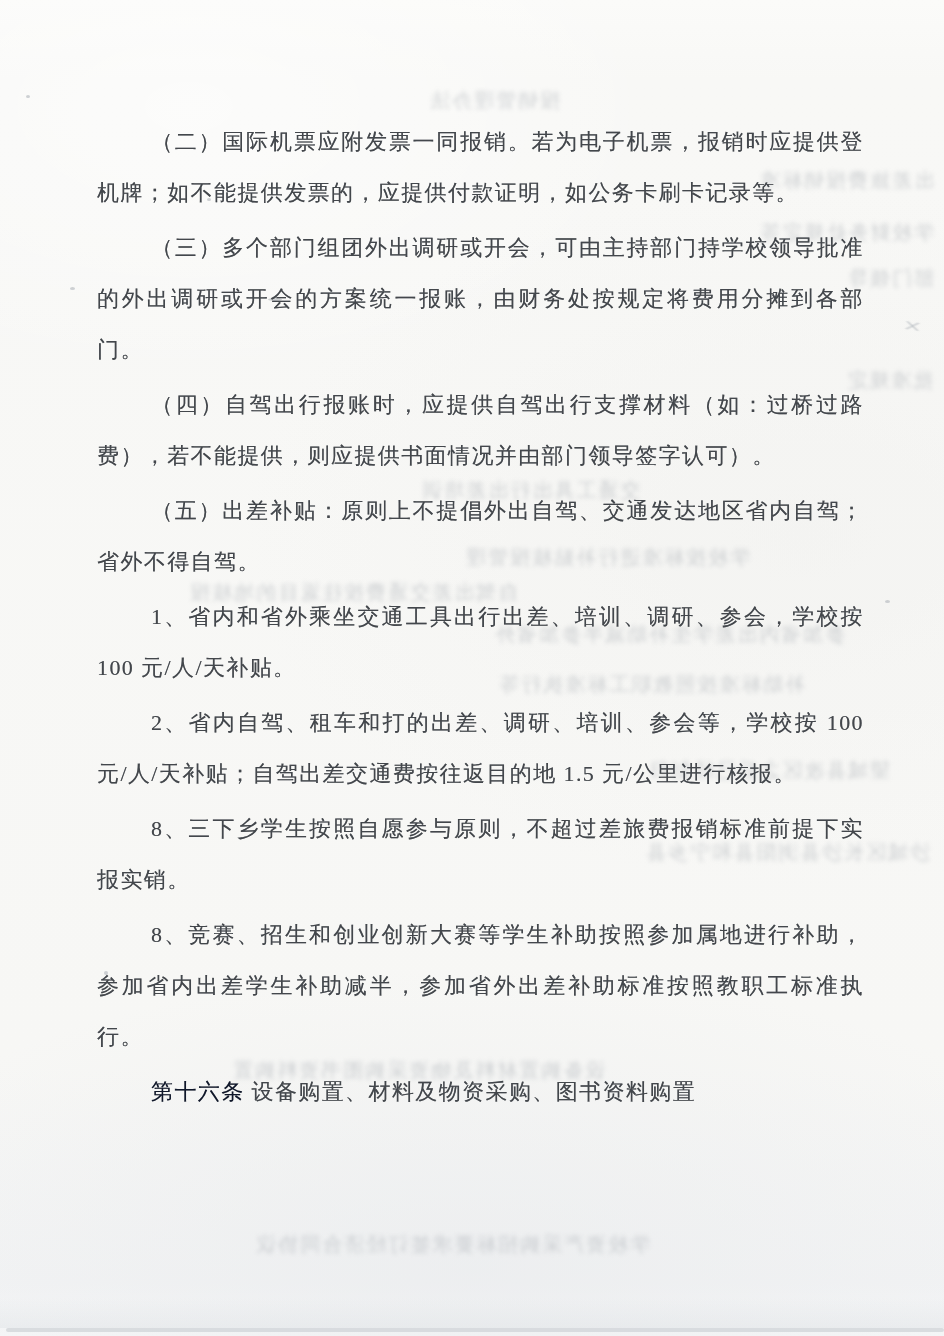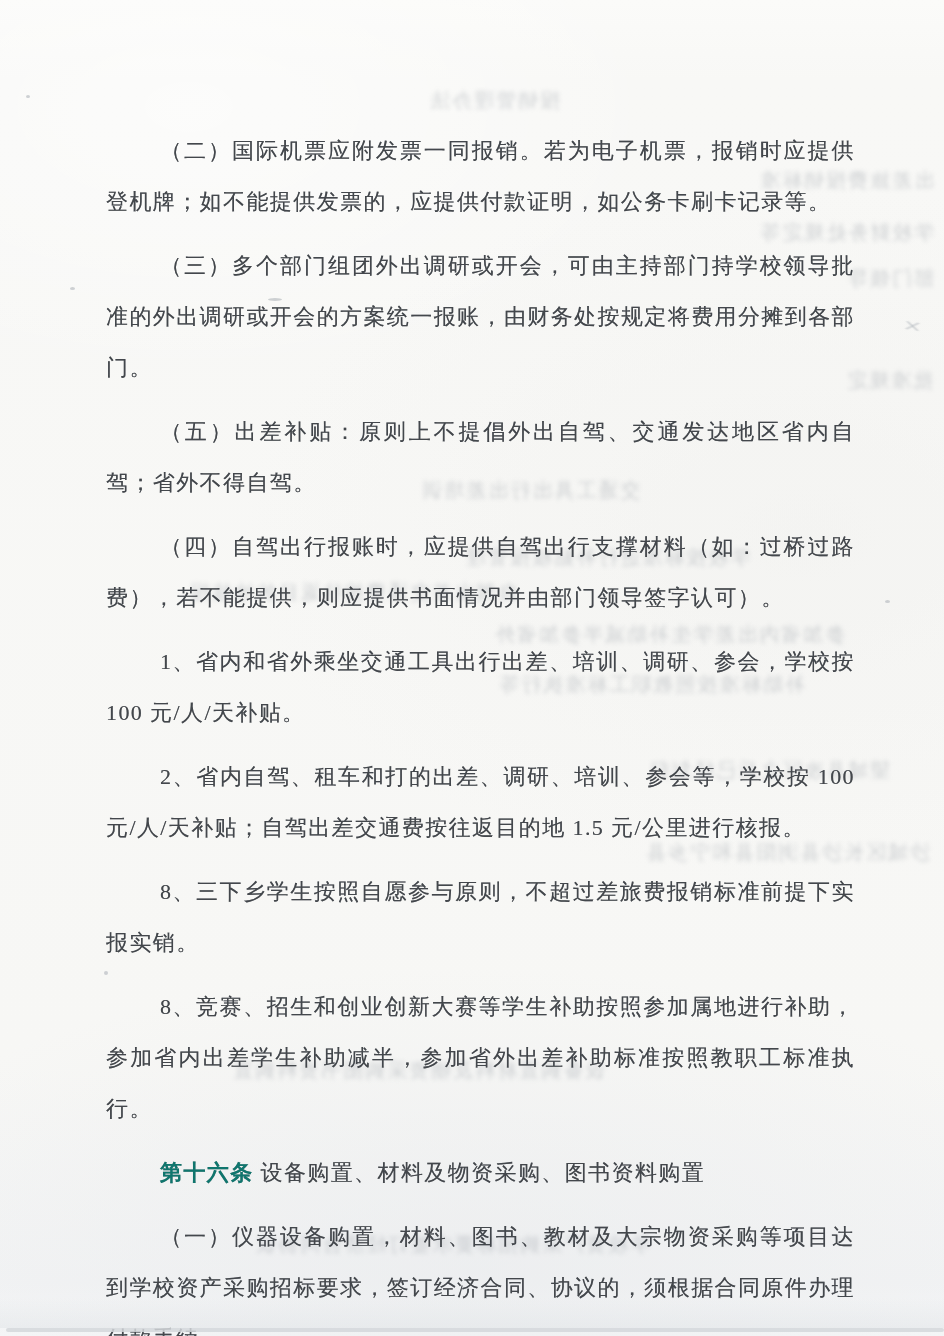--- a/index.html
+++ b/index.html
@@ -80,26 +80,26 @@
     width: 775px;
     color: #43474c;
     font-size: 22px;
     line-height: 51px;
     letter-spacing: 1.4px;
     text-align: justify;
     text-justify: inter-ideograph;
     text-shadow: 0 0 0.6px rgba(67,71,76,0.55);
   }
   .para {
-    margin: 13px;
+    margin: 4px;
     text-indent: 54px;
   }
   .para .bold {
-    font-weight: bold;
-    color: #0f766e;
+    font-weight: normal;
+    color: #0f172a;
   }
 </style>
 </head>
 <body>
 
 <div class="page" style="background: rgb(248, 248, 246);">
 
   <div class="paper-texture"></div>
 
   <div class="ghost-layer">
@@ -122,26 +122,25 @@
       <div class="speck" style="left: 207px; top: 198px; width: 4px; height: 3px;"></div>
       <div class="speck" style="left: 268px; top: 298px; width: 14px; height: 3px;"></div>
       <div class="speck" style="left: 104px; top: 971px; width: 4px; height: 4px;"></div>
       <div class="speck" style="left: 885px; top: 600px; width: 5px; height: 3px;"></div>
       <div class="x-mark" style="left: 905px; top: 312px;">×</div>
     </div>
 
   <div class="document-body" style="color: rgb(67, 71, 76);">
       <p class="para">（二）国际机票应附发票一同报销。若为电子机票，报销时应提供登机牌；如不能提供发票的，应提供付款证明，如公务卡刷卡记录等。</p>
       <p class="para">（三）多个部门组团外出调研或开会，可由主持部门持学校领导批准的外出调研或开会的方案统一报账，由财务处按规定将费用分摊到各部门。</p>
+      <p class="para">（四）自驾出行报账时，应提供自驾出行支撑材料（如：过桥过路费），若不能提供，则应提供书面情况并由部门领导签字认可）。</p>
       <p class="para">（五）出差补贴：原则上不提倡外出自驾、交通发达地区省内自驾；省外不得自驾。</p>
-      <p class="para">（四）自驾出行报账时，应提供自驾出行支撑材料（如：过桥过路费），若不能提供，则应提供书面情况并由部门领导签字认可）。</p>
       <p class="para">1、省内和省外乘坐交通工具出行出差、培训、调研、参会，学校按 100 元/人/天补贴。</p>
       <p class="para">2、省内自驾、租车和打的出差、调研、培训、参会等，学校按 100 元/人/天补贴；自驾出差交通费按往返目的地 1.5 元/公里进行核报。</p>
       <p class="para">8、三下乡学生按照自愿参与原则，不超过差旅费报销标准前提下实报实销。</p>
       <p class="para">8、竞赛、招生和创业创新大赛等学生补助按照参加属地进行补助，参加省内出差学生补助减半，参加省外出差补助标准按照教职工标准执行。</p>
       <p class="para"><span class="bold">第十六条</span> 设备购置、材料及物资采购、图书资料购置</p>
-      <p class="para">（一）仪器设备购置，材料、图书、教材及大宗物资采购等项目达到学校资产采购招标要求，签订经济合同、协议的，须根据合同原件办理付款手续。</p>
     </div>
 
   <div class="bottom-band"></div>
   <div class="bottom-edge" style="background: rgb(211, 215, 218);"></div>
 
 </div>
 
 </body></html>

